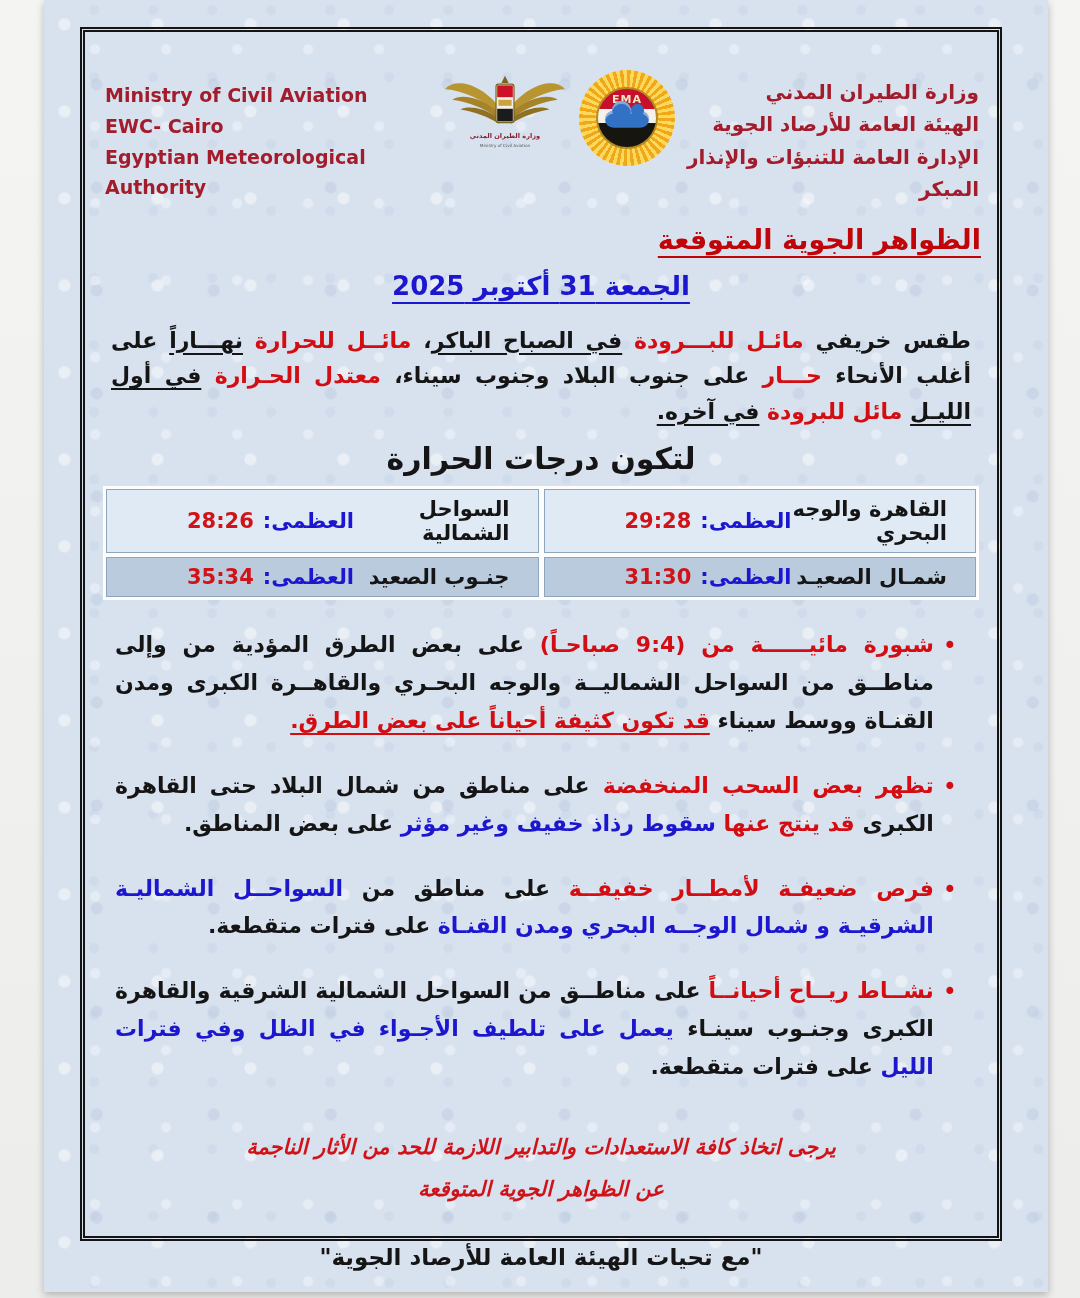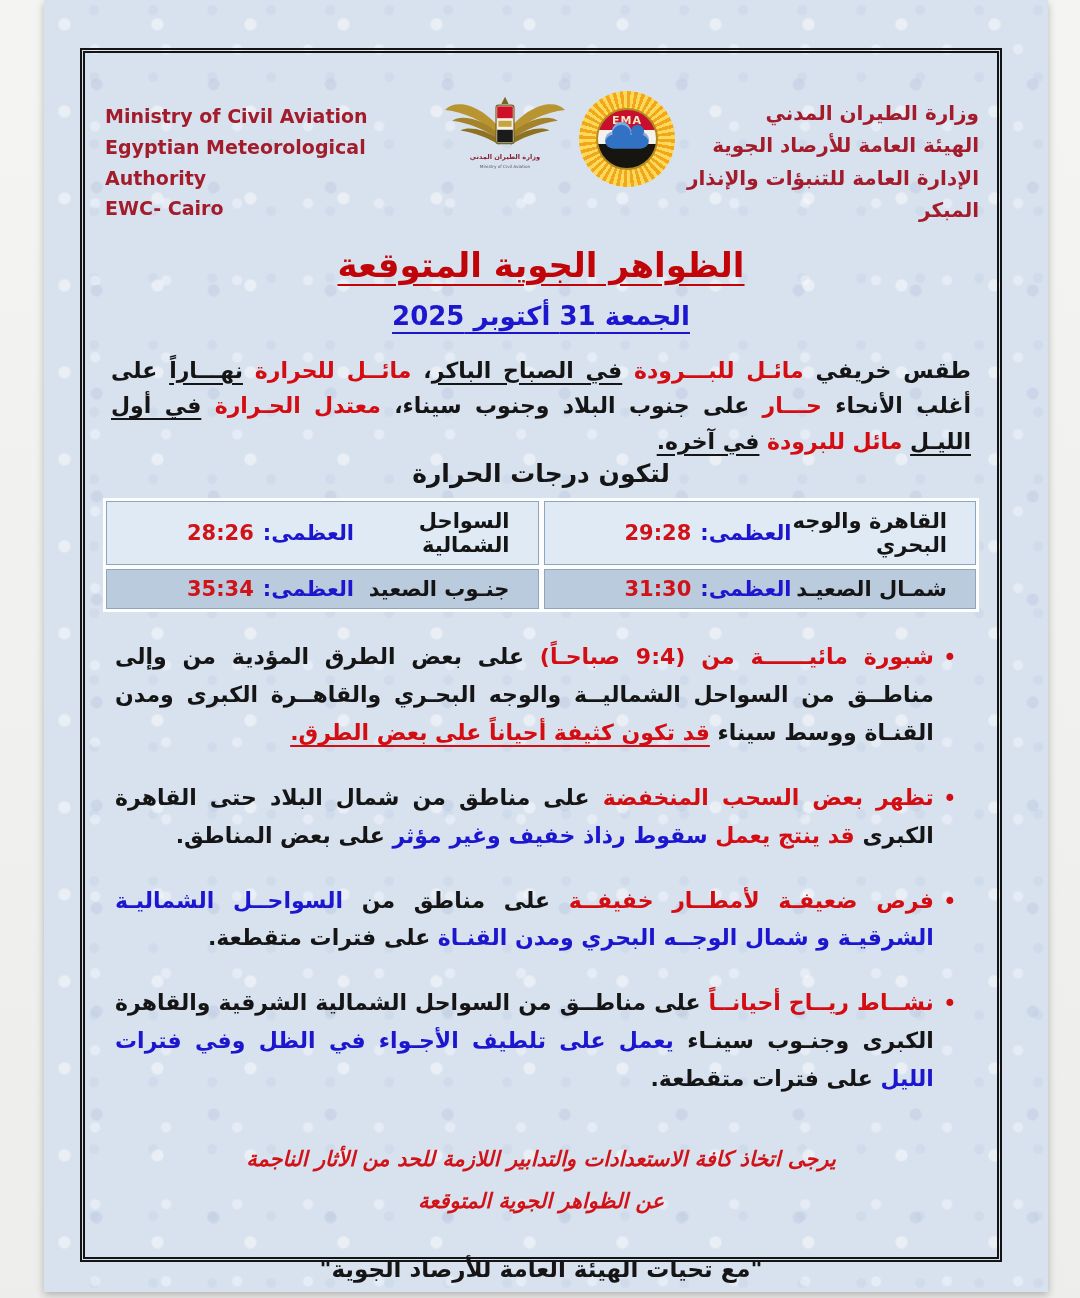--- a/index.html
+++ b/index.html
@@ -23,21 +23,21 @@
     background-color:var(--page-bg);
     background-image:
       radial-gradient(circle at 22% 28%, rgba(255,255,255,.45) 0 5px, transparent 7px),
       radial-gradient(circle at 72% 64%, rgba(255,255,255,.35) 0 4px, transparent 6px),
       radial-gradient(circle at 45% 82%, rgba(186,201,223,.45) 0 5px, transparent 7px),
       radial-gradient(circle at 85% 15%, rgba(198,212,230,.5) 0 4px, transparent 6px);
     background-size:93px 87px,71px 77px,117px 103px,59px 67px;
     box-shadow:0 3px 8px rgba(0,0,0,.25);
   }
   .frame{
-    position:absolute;left:36px;top:48px;width:922px;height:1214px;
+    position:absolute;left:36px;top:27px;width:922px;height:1214px;
     border:5px double #141414;
     padding:34px 16px 0 16px;
   }
 
   
   .hdr{display:flex;align-items:flex-start;}
   .hdr-en{
     width:332px;margin:14px 0 0 4px;
     color:var(--header-red);font-weight:bold;font-size:19px;line-height:1.62;
     text-align:left;
@@ -64,43 +64,43 @@
     background:#3272c4;border-radius:50%;box-shadow:inset 0 3px 0 rgba(255,255,255,.4);}
   .cloud::after{content:'';position:absolute;right:5px;top:-7px;width:13px;height:13px;
     background:#3272c4;border-radius:50%;}
   .hdr-ar{
     flex:1;direction:rtl;text-align:right;margin:10px 2px 0 0;
     color:var(--header-red);font-weight:bold;font-size:20px;line-height:1.62;
   }
 
   
   .title{
-    margin-top:18px;text-align:center;direction:rtl;
-    color:#c00408;font-size:34px;font-weight:bold;
+    margin-top:18px;direction:rtl;
+    color:#c00408;font-size:27px;font-weight:bold;
     text-decoration:underline;text-decoration-thickness:2px;text-underline-offset:7px;
   }
   .date{
     margin-top:16px;text-align:center;direction:rtl;
     color:var(--accent-blue);font-size:26px;font-weight:bold;
     text-decoration:underline;text-decoration-thickness:2px;text-underline-offset:7px;
   }
 
   
   .intro{
     direction:rtl;text-align:justify;margin:22px 10px 0 10px;
     font-size:22px;font-weight:bold;line-height:1.62;color:var(--ink);
   }
   .seg-black{color:var(--ink);}
   .seg-red{color:var(--accent-red);}
   .seg-blue{color:var(--accent-blue);}
   .seg-u{text-decoration:underline;text-decoration-thickness:2px;text-underline-offset:5px;}
 
   .temps-heading{
-    text-align:center;direction:rtl;
-    font-size:25px;font-weight:bold;color:var(--ink);
+    margin-top:12px;text-align:center;direction:rtl;
+    font-size:30px;font-weight:bold;color:var(--ink);
   }
 
   
   .temp-table{
     direction:rtl;margin:10px 2px 0 2px;background:#fdfdfd;
     padding:3px;display:flex;flex-direction:column;gap:4px;
   }
   .t-row{display:flex;gap:5px;}
   .t-cell{
     flex:1;display:flex;align-items:center;justify-content:space-between;
@@ -132,22 +132,22 @@
 </style>
 </head>
 <body>
 
 <div class="page">
   <div class="frame">
 
     <div class="hdr">
       <div class="hdr-en">
           <div>Ministry of Civil Aviation</div>
+          <div>EWC- Cairo</div>
           <div>Egyptian Meteorological Authority</div>
-          <div>EWC- Cairo</div>
         </div>
 
       <div class="wings-wrap">
         <svg width="132" height="96" viewBox="0 0 220 150">
           <g fill="#b99531">
             <path d="M104 64 C68 18, 26 12, 10 30 C42 33, 72 48, 102 72 Z"></path>
             <path d="M116 64 C152 18, 194 12, 210 30 C178 33, 148 48, 118 72 Z"></path>
             <path d="M103 72 C70 42, 36 38, 22 48 C50 52, 76 62, 101 80 Z" fill="#a5832a"></path>
             <path d="M117 72 C150 42, 184 38, 198 48 C170 52, 144 62, 119 80 Z" fill="#a5832a"></path>
             <path d="M102 80 C74 60, 48 58, 36 64 C60 68, 82 76, 100 88 Z" fill="#8f7124"></path>
@@ -220,21 +220,21 @@
       </div>
     </div>
 
     <div class="bullets">
       <div class="bullet">
         <span class="dot">•</span>
         <span class="btext"><span class="seg-red">شبورة مائيــــــة من (9:4 صباحـاً) </span><span class="seg-black">على بعض الطرق المؤدية من وإلى مناطــق من السواحل الشماليــة والوجه البحـري والقاهــرة الكبرى ومدن القنـاة ووسط سيناء </span><span class="seg-red seg-u">قد تكون كثيفة أحياناً على بعض الطرق.</span></span>
       </div>
       <div class="bullet">
         <span class="dot">•</span>
-        <span class="btext"><span class="seg-red">تظهر بعض السحب المنخفضة </span><span class="seg-black">على مناطق من شمال البلاد حتى القاهرة الكبرى </span><span class="seg-red">قد ينتج يعمل </span><span class="seg-blue">سقوط رذاذ خفيف وغير مؤثر </span><span class="seg-black">على بعض المناطق.</span></span>
+        <span class="btext"><span class="seg-red">تظهر بعض السحب المنخفضة </span><span class="seg-black">على مناطق من شمال البلاد حتى القاهرة الكبرى </span><span class="seg-red">قد ينتج عنها </span><span class="seg-blue">سقوط رذاذ خفيف وغير مؤثر </span><span class="seg-black">على بعض المناطق.</span></span>
       </div>
       <div class="bullet">
         <span class="dot">•</span>
         <span class="btext"><span class="seg-red">فرص ضعيفـة لأمطــار خفيفــة </span><span class="seg-black">على مناطق من </span><span class="seg-blue">السواحــل الشماليـة الشرقيـة و شمال الوجــه البحري ومدن القنـاة </span><span class="seg-black">على فترات متقطعة.</span></span>
       </div>
       <div class="bullet">
         <span class="dot">•</span>
         <span class="btext"><span class="seg-red">نشــاط ريــاح أحيانــاً </span><span class="seg-black">على مناطــق من السواحل الشمالية الشرقية والقاهرة الكبرى وجنـوب سينـاء </span><span class="seg-blue">يعمل على تلطيف الأجـواء في الظل وفي فترات الليل </span><span class="seg-black">على فترات متقطعة.</span></span>
       </div>
     </div>

